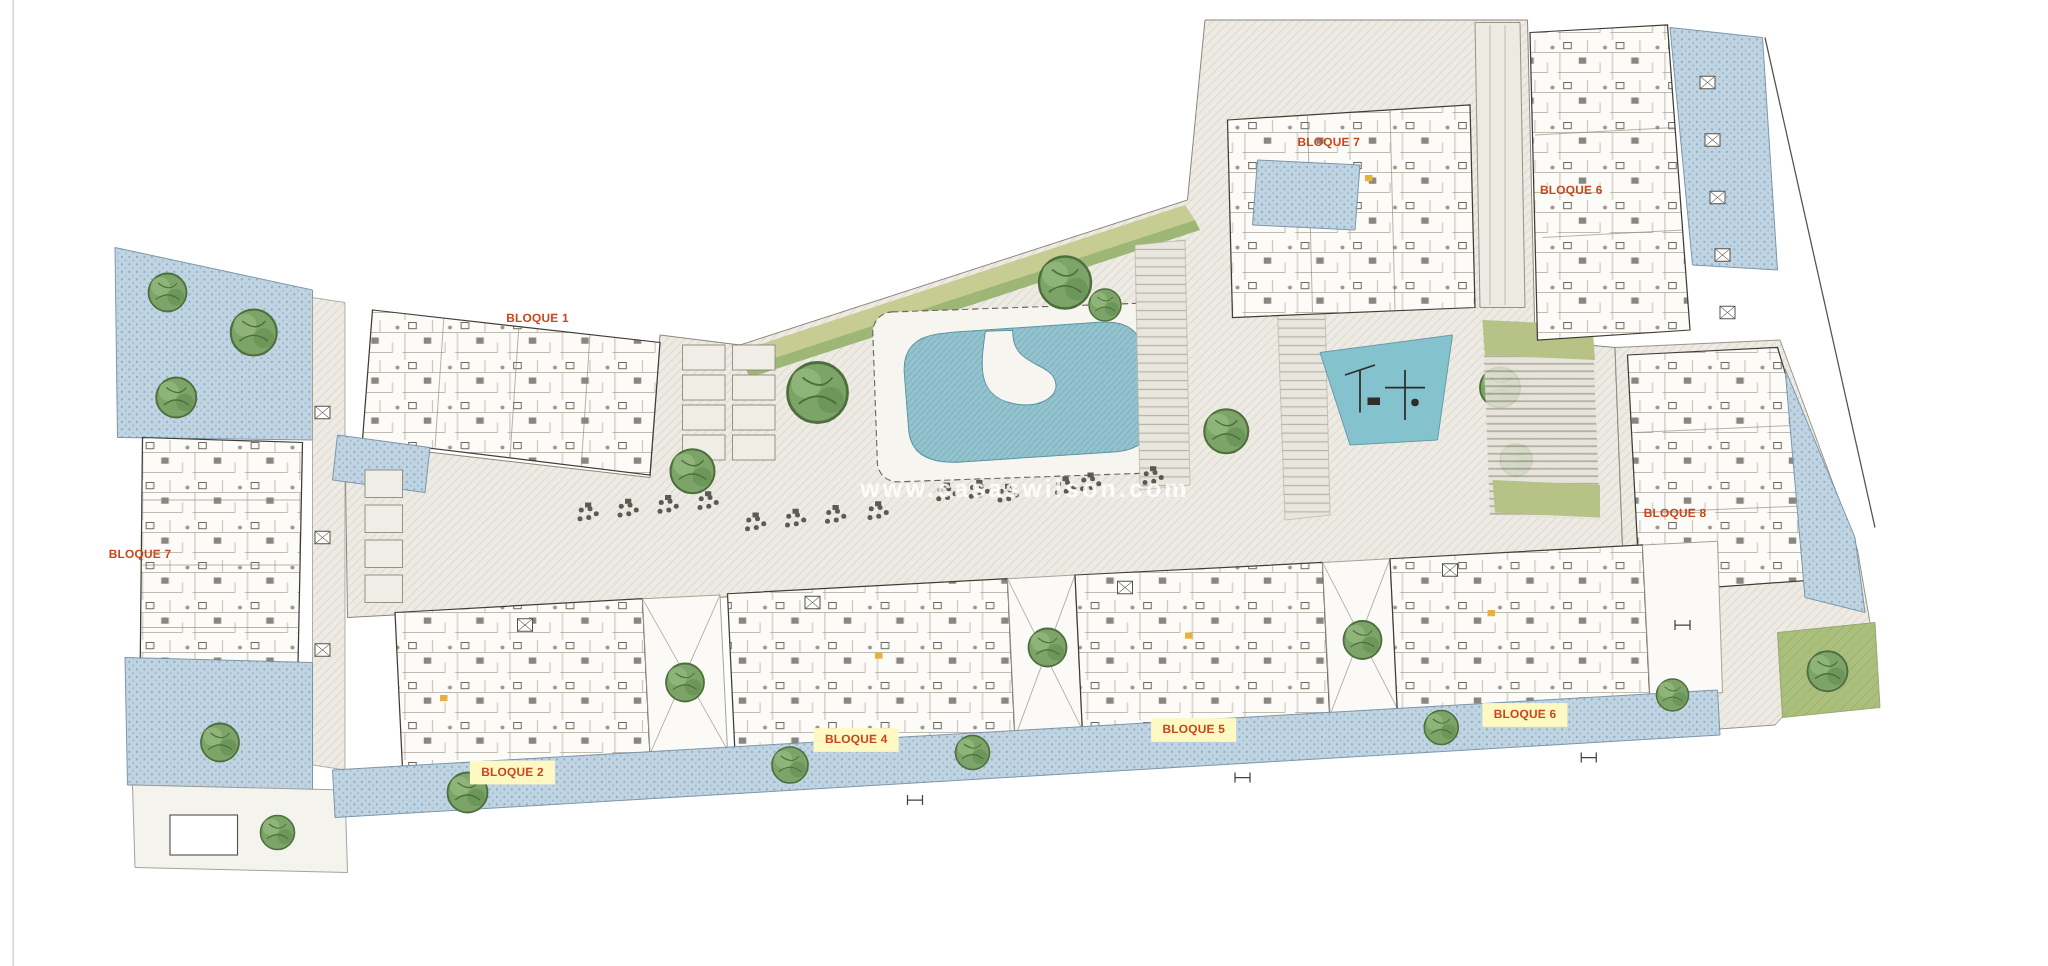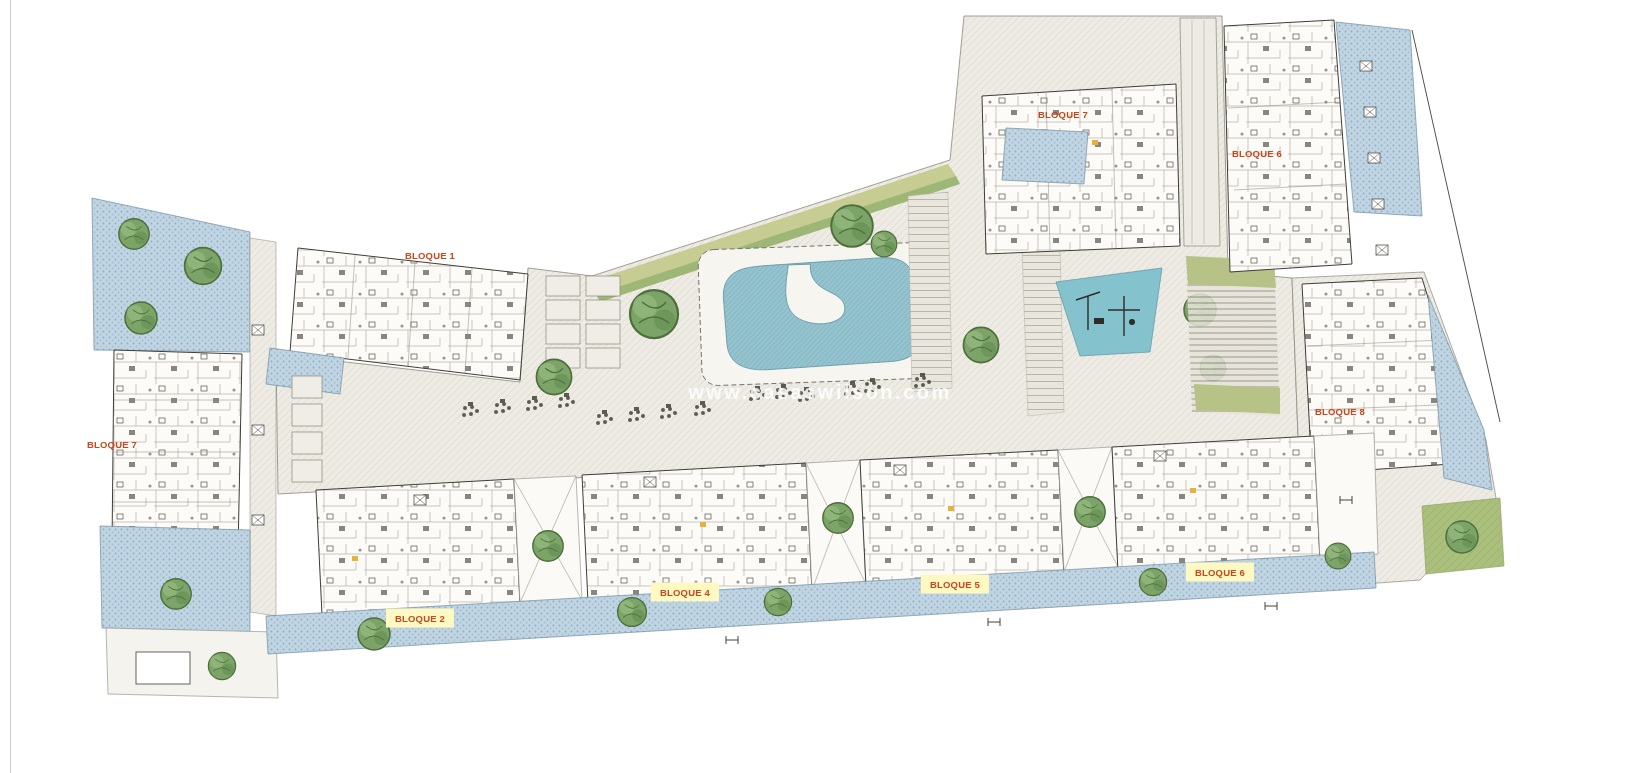--- a/index.html
+++ b/index.html
@@ -237,21 +237,21 @@
       <use href="#cluster" transform="translate(757,396)"></use>
       <use href="#cluster" transform="translate(783,394)"></use>
       <use href="#cluster" transform="translate(806,397)"></use>
       <use href="#cluster" transform="translate(852,391)"></use>
       <use href="#cluster" transform="translate(872,388)"></use>
       <use href="#cluster" transform="translate(922,383)"></use>
     </g>
   </svg>
 
   <div class="label" style="left:112px;top:444px">BLOQUE 7</div>
-  <div class="label chip" style="left:420px;top:618px">BLOQUE 2</div>
+  <div class="label chip" style="left:410px;top:618px">BLOQUE 2</div>
   <div class="label" style="left:430px;top:255px">BLOQUE 1</div>
   <div class="label chip" style="left:685px;top:592px">BLOQUE 4</div>
   <div class="label chip" style="left:955px;top:584px">BLOQUE 5</div>
   <div class="label chip" style="left:1220px;top:572px">BLOQUE 6</div>
   <div class="label" style="left:1063px;top:114px">BLOQUE 7</div>
   <div class="label" style="left:1340px;top:411px">BLOQUE 8</div>
   <div class="label" style="left:1257px;top:153px">BLOQUE 6</div>
 
   <div class="watermark">www.casaswilson.com</div>
 </div>

